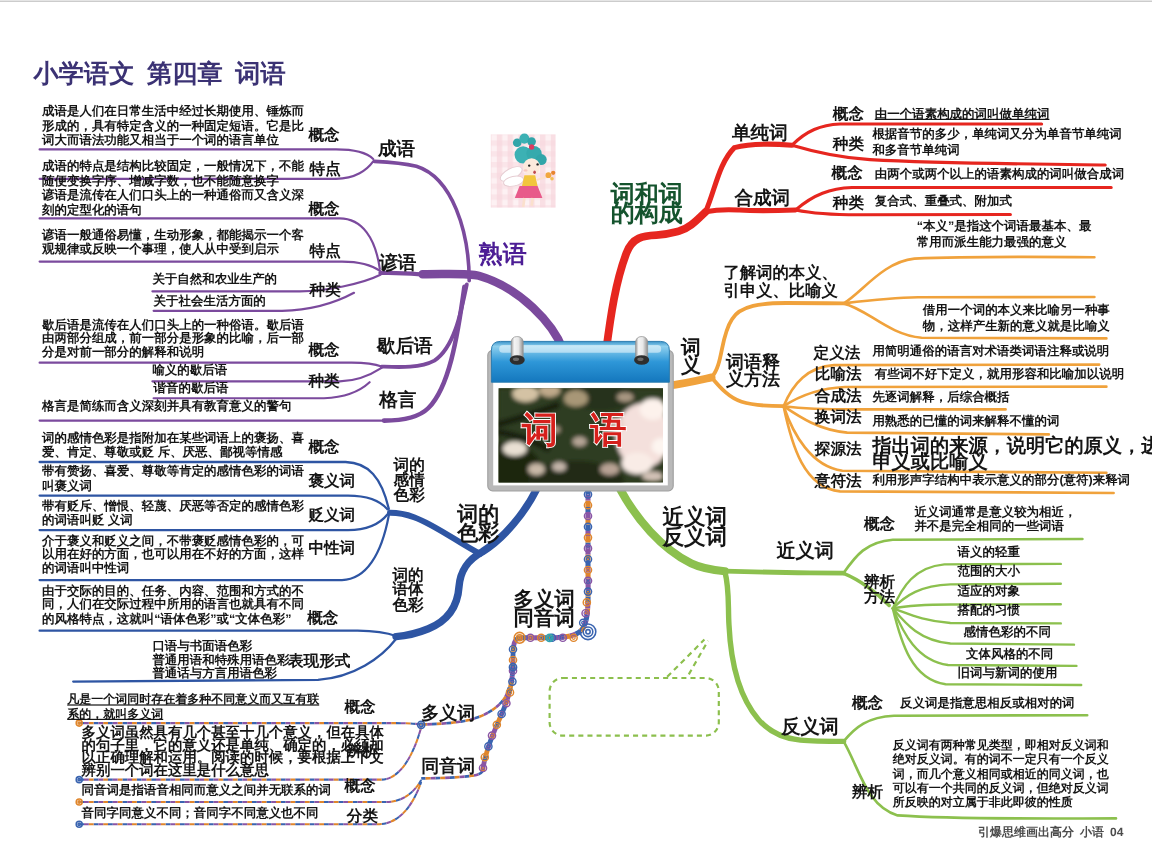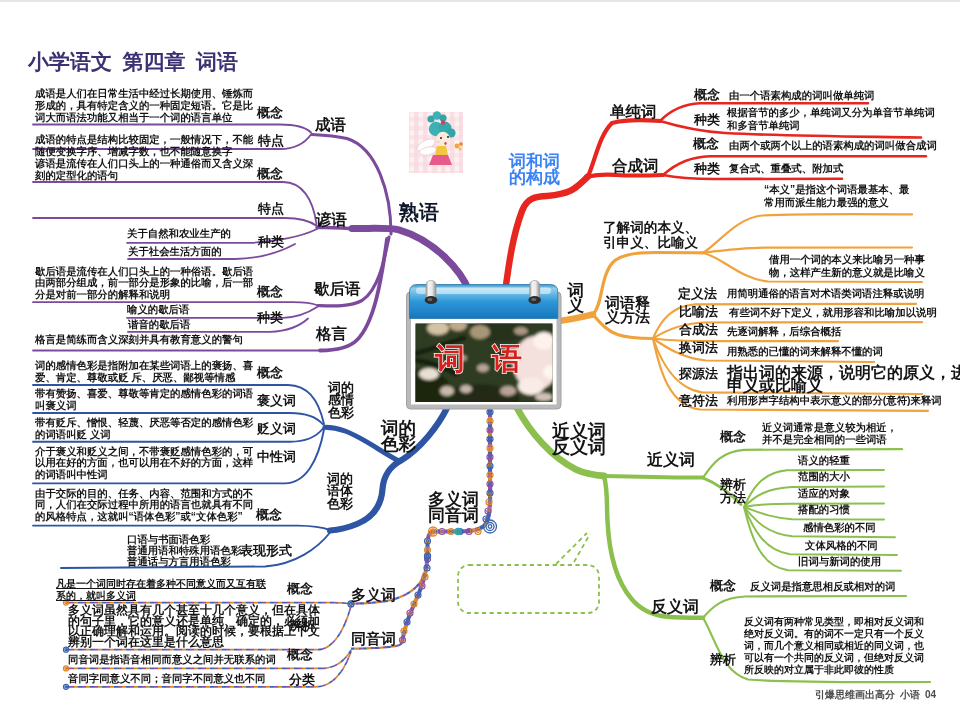--- a/index.html
+++ b/index.html
@@ -260,49 +260,50 @@
         <path d="M 437,165 L 436,172.5 M 444,165 L 443,171.5" stroke="#fbe0cd" stroke-width="2.2" fill="none"></path>
         <path d="M 447,150 L 455,147.5" stroke="#fbe0cd" stroke-width="1.8" fill="none"></path>
         <circle cx="457" cy="146" r="2.4" fill="#f2a73e"></circle>
         <circle cx="461" cy="144" r="1.8" fill="#e8852f"></circle>
         <circle cx="460" cy="149" r="1.5" fill="#f2bf55"></circle>
       </g>
       <text x="450" y="368.5" font-size="30" font-weight="bold" fill="#d6201c" stroke="#ffffff" stroke-width="1.5" paint-order="stroke" text-anchor="middle" font-family="'Liberation Sans',sans-serif">词</text>
       <text x="507" y="368.5" font-size="30" font-weight="bold" fill="#d6201c" stroke="#ffffff" stroke-width="1.5" paint-order="stroke" text-anchor="middle" font-family="'Liberation Sans',sans-serif">语</text>
     </svg>
 <div class="tx" style="left:28px;top:49.5px;font-size:21px;line-height:24px;color:#3b3274;">小学语文 第四章 词语</div>
-    <div class="tx" style="left:399px;top:201px;font-size:20px;line-height:22px;color:#0f172a;">熟语</div>
+    <div class="tx" style="left:399px;top:201px;font-size:20px;line-height:22px;color:#4c1d95;">熟语</div>
     <div class="tx" style="left:315px;top:116px;font-size:15.5px;line-height:17px;color:#151515;">成语</div>
     <div class="tx" style="left:316px;top:211px;font-size:15.5px;line-height:17px;color:#151515;">谚语</div>
     <div class="tx" style="left:314px;top:279.5px;font-size:15.5px;line-height:17px;color:#151515;">歇后语</div>
     <div class="tx" style="left:316px;top:324.5px;font-size:15.5px;line-height:17px;color:#151515;">格言</div>
     <div class="tx" style="left:257px;top:106px;font-size:13px;line-height:14px;color:#151515;">概念</div>
     <div class="tx" style="left:258px;top:133.5px;font-size:13px;line-height:14px;color:#151515;">特点</div>
     <div class="tx" style="left:257px;top:167px;font-size:13px;line-height:14px;color:#151515;">概念</div>
     <div class="tx" style="left:258px;top:201.5px;font-size:13px;line-height:14px;color:#151515;">特点</div>
     <div class="tx" style="left:258px;top:234.5px;font-size:13px;line-height:14px;color:#151515;">种类</div>
     <div class="tx" style="left:257px;top:285px;font-size:13px;line-height:14px;color:#151515;">概念</div>
     <div class="tx" style="left:257px;top:311px;font-size:13px;line-height:14px;color:#151515;">种类</div>
     <div class="tx" style="left:35px;top:87.5px;font-size:10.4px;line-height:12.0px;color:#151515;">成语是人们在日常生活中经过长期使用、锤炼而<br>形成的，具有特定含义的一种固定短语。它是比<br>词大而语法功能又相当于一个词的语言单位</div>
     <div class="tx" style="left:35px;top:134px;font-size:10.4px;line-height:12.0px;color:#151515;">成语的特点是结构比较固定，一般情况下，不能<br>随便变换字序、增减字数，也不能随意换字</div>
     <div class="tx" style="left:35px;top:158px;font-size:10.4px;line-height:12.0px;color:#151515;">谚语是流传在人们口头上的一种通俗而又含义深<br>刻的定型化的语句</div>
+    <div class="tx" style="left:35px;top:190.5px;font-size:10.4px;line-height:12.0px;color:#151515;">谚语一般通俗易懂，生动形象，都能揭示一个客<br>观规律或反映一个事理，使人从中受到启示</div>
     <div class="tx" style="left:127px;top:228px;font-size:10.4px;line-height:12.0px;color:#151515;">关于自然和农业生产的</div>
     <div class="tx" style="left:128px;top:245.5px;font-size:10.4px;line-height:12.0px;color:#151515;">关于社会生活方面的</div>
     <div class="tx" style="left:35px;top:266px;font-size:10.4px;line-height:11.4px;color:#151515;">歇后语是流传在人们口头上的一种俗语。歇后语<br>由两部分组成，前一部分是形象的比喻，后一部<br>分是对前一部分的解释和说明</div>
     <div class="tx" style="left:127px;top:304px;font-size:10.4px;line-height:12.0px;color:#151515;">喻义的歇后语</div>
     <div class="tx" style="left:128px;top:318.5px;font-size:10.4px;line-height:12.0px;color:#151515;">谐音的歇后语</div>
     <div class="tx" style="left:35px;top:334px;font-size:10.4px;line-height:12.0px;color:#151515;">格言是简练而含义深刻并具有教育意义的警句</div>
-    <div class="tx" style="left:509px;top:153.5px;font-size:17px;line-height:16.5px;color:#3b82f6;">词和词<br>的构成</div>
+    <div class="tx" style="left:509px;top:153.5px;font-size:20px;line-height:16.5px;color:#14532d;">词和词<br>的构成</div>
     <div class="tx" style="left:610px;top:103px;font-size:15.5px;line-height:17px;color:#151515;">单纯词</div>
     <div class="tx" style="left:612px;top:157px;font-size:15.5px;line-height:17px;color:#151515;">合成词</div>
     <div class="tx" style="left:694px;top:87.5px;font-size:13px;line-height:14px;color:#151515;">概念</div>
     <div class="tx" style="left:694px;top:112.5px;font-size:13px;line-height:14px;color:#151515;">种类</div>
     <div class="tx" style="left:693px;top:137px;font-size:13px;line-height:14px;color:#151515;">概念</div>
     <div class="tx" style="left:694px;top:161.5px;font-size:13px;line-height:14px;color:#151515;">种类</div>
-    <div class="tx" style="left:729px;top:89.5px;font-size:10.4px;line-height:12.0px;color:#151515;">由一个语素构成的词叫做单纯词</div>
+    <div class="tx" style="left:729px;top:89.5px;font-size:10.4px;line-height:12.0px;color:#151515;text-decoration:underline;">由一个语素构成的词叫做单纯词</div>
     <div class="tx" style="left:727px;top:106px;font-size:10.4px;line-height:13px;color:#151515;">根据音节的多少，单纯词又分为单音节单纯词<br>和多音节单纯词</div>
     <div class="tx" style="left:729px;top:140px;font-size:10.4px;line-height:12.0px;color:#151515;">由两个或两个以上的语素构成的词叫做合成词</div>
     <div class="tx" style="left:729px;top:163px;font-size:10.4px;line-height:12.0px;color:#151515;">复合式、重叠式、附加式</div>
     <div class="tx" style="left:567.5px;top:283px;font-size:16.5px;line-height:15px;color:#151515;">词<br>义</div>
     <div class="tx" style="left:603px;top:220px;font-size:13.6px;line-height:15.2px;color:#151515;">了解词的本义、<br>引申义、比喻义</div>
     <div class="tx" style="left:605px;top:295.5px;font-size:15px;line-height:14.2px;color:#151515;">词语释<br>义方法</div>
     <div class="tx" style="left:678px;top:286.5px;font-size:13px;line-height:14px;color:#151515;">定义法</div>
     <div class="tx" style="left:679px;top:305px;font-size:13px;line-height:14px;color:#151515;">比喻法</div>
     <div class="tx" style="left:679px;top:323px;font-size:13px;line-height:14px;color:#151515;">合成法</div>
     <div class="tx" style="left:679px;top:341px;font-size:13px;line-height:14px;color:#151515;">换词法</div>

